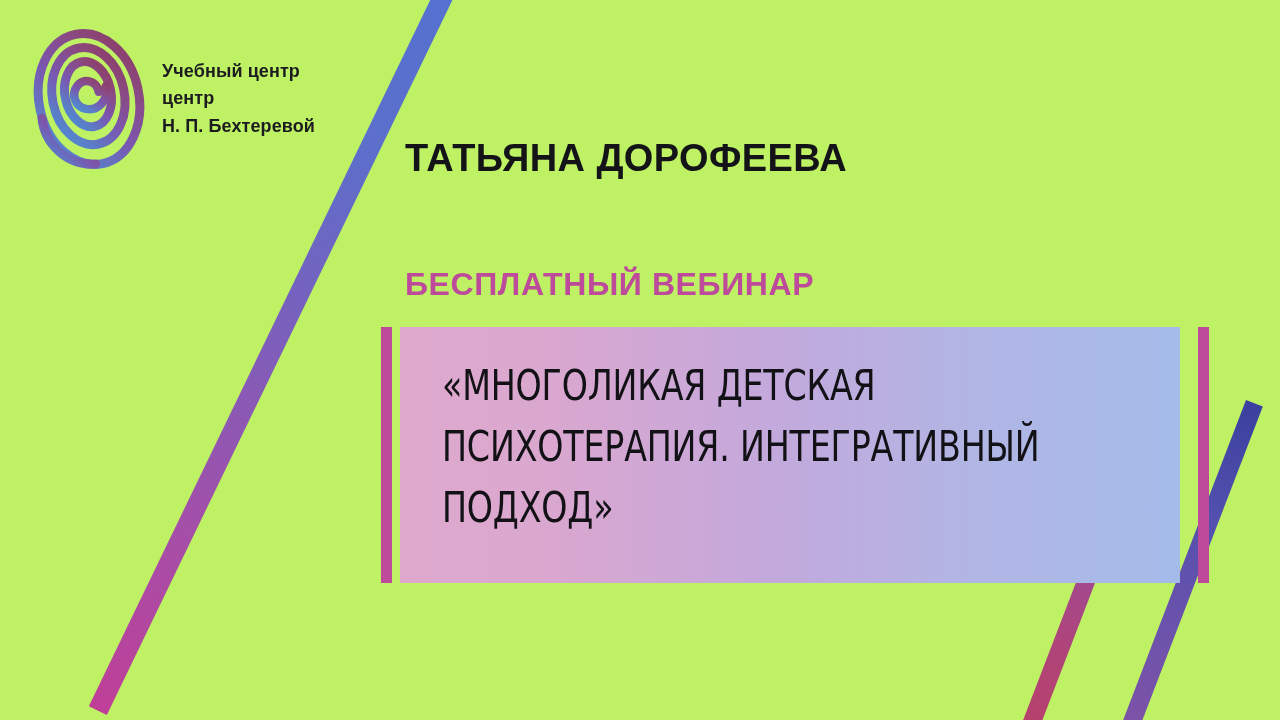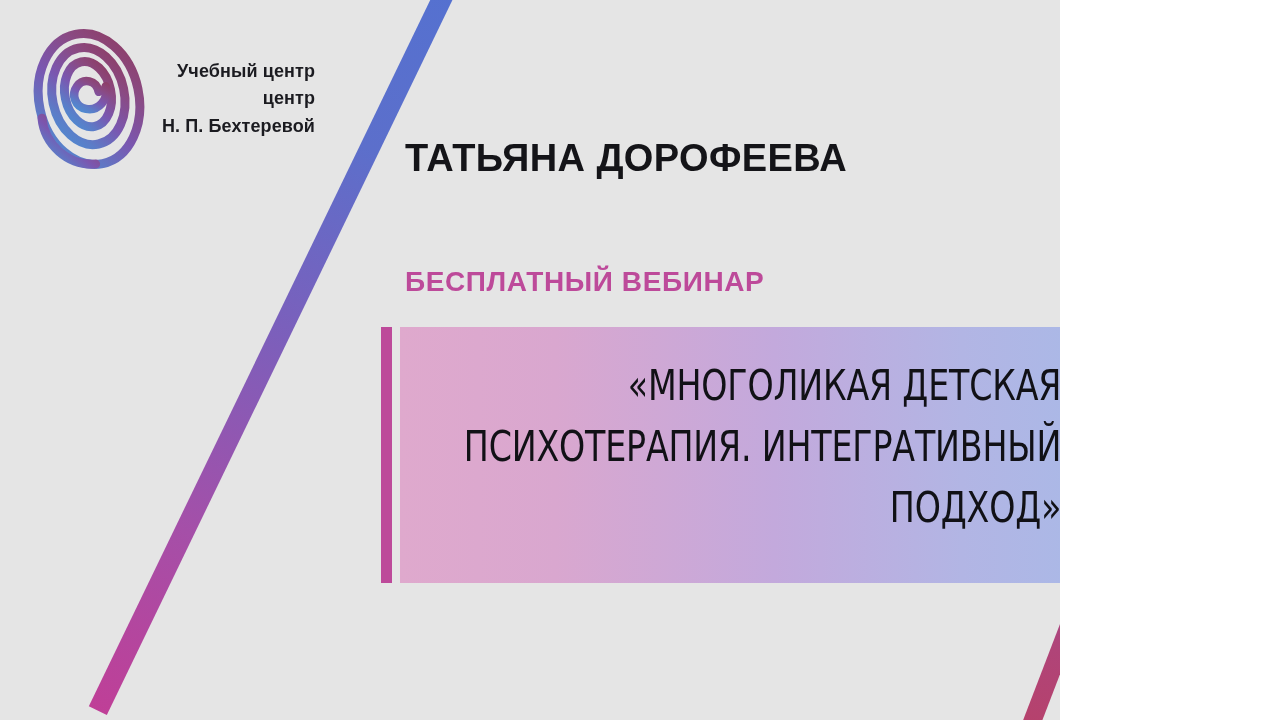--- a/index.html
+++ b/index.html
@@ -9,25 +9,24 @@
   }
   body {
     width: 1280px;
     height: 720px;
     overflow: hidden;
     font-family: "Liberation Sans", "DejaVu Sans", sans-serif;
   }
 
   #slide {
     position: relative;
-    width: 1060px;
+    width: 1280px;
     height: 720px;
-    background: #e5e5e5;
+    background: #bef264;
     overflow: hidden;
-    text-align: right;
   }
 
   
   .stripe {
     position: absolute;
     transform-origin: top left;
     pointer-events: none;
   }
 
   #stripe-left {
@@ -94,34 +93,35 @@
     color: #141418;
     letter-spacing: 0.4px;
     line-height: 1.62;
     white-space: nowrap;
   }
 
   #webinar-kicker {
     position: absolute;
     left: 405px;
     top: 266px;
-    font-size: 28px;
+    font-size: 32px;
     font-weight: bold;
     color: #bd4a9a;
     letter-spacing: 0.6px;
     white-space: nowrap;
   }
 
   
   #title-panel {
     position: absolute;
     left: 381px;
     top: 327px;
     width: 818px;
     height: 256px;
+    padding-left: 10px;
   }
 
   .side-bar {
     position: absolute;
     top: 0;
     width: 11px;
     height: 100%;
     background: #bd4a9a;
   }
   #side-bar-left  { left: 0; }

